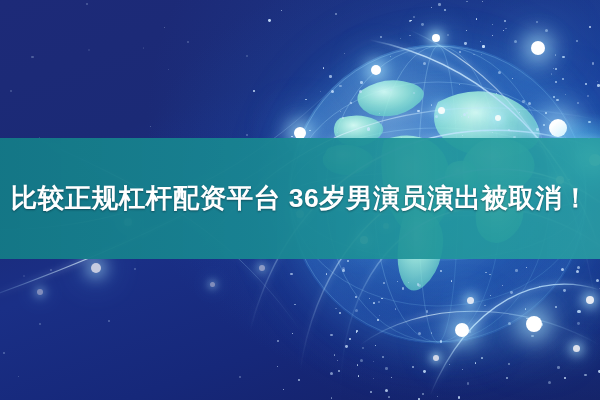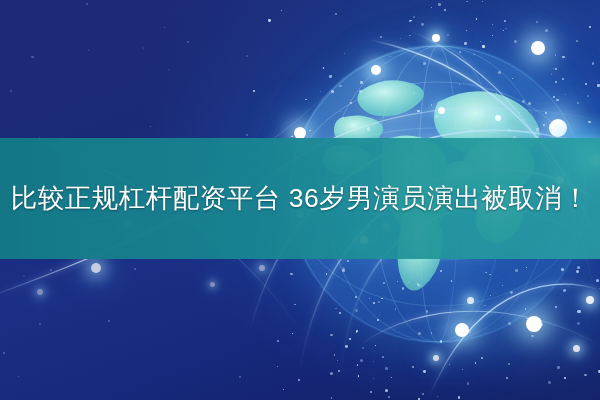--- a/index.html
+++ b/index.html
@@ -60,21 +60,21 @@
   }
   #headline{
     position:absolute;inset:0;
     display:flex;flex-direction:column;
     align-items:center;justify-content:center;
     gap:2px;
   }
   .hl{
     color:#ffffff;
     font-size:27px;
-    font-weight:normal;
+    font-weight:bold;
     letter-spacing:.5px;
     line-height:1.32;
     white-space:nowrap;
     text-shadow:0 1px 2px rgba(0,20,30,.45);
   }
   .hl.l1{font-size:26.5px;}
   .hl.l2{font-size:26.5px;}
 </style>
 </head>
 <body>

